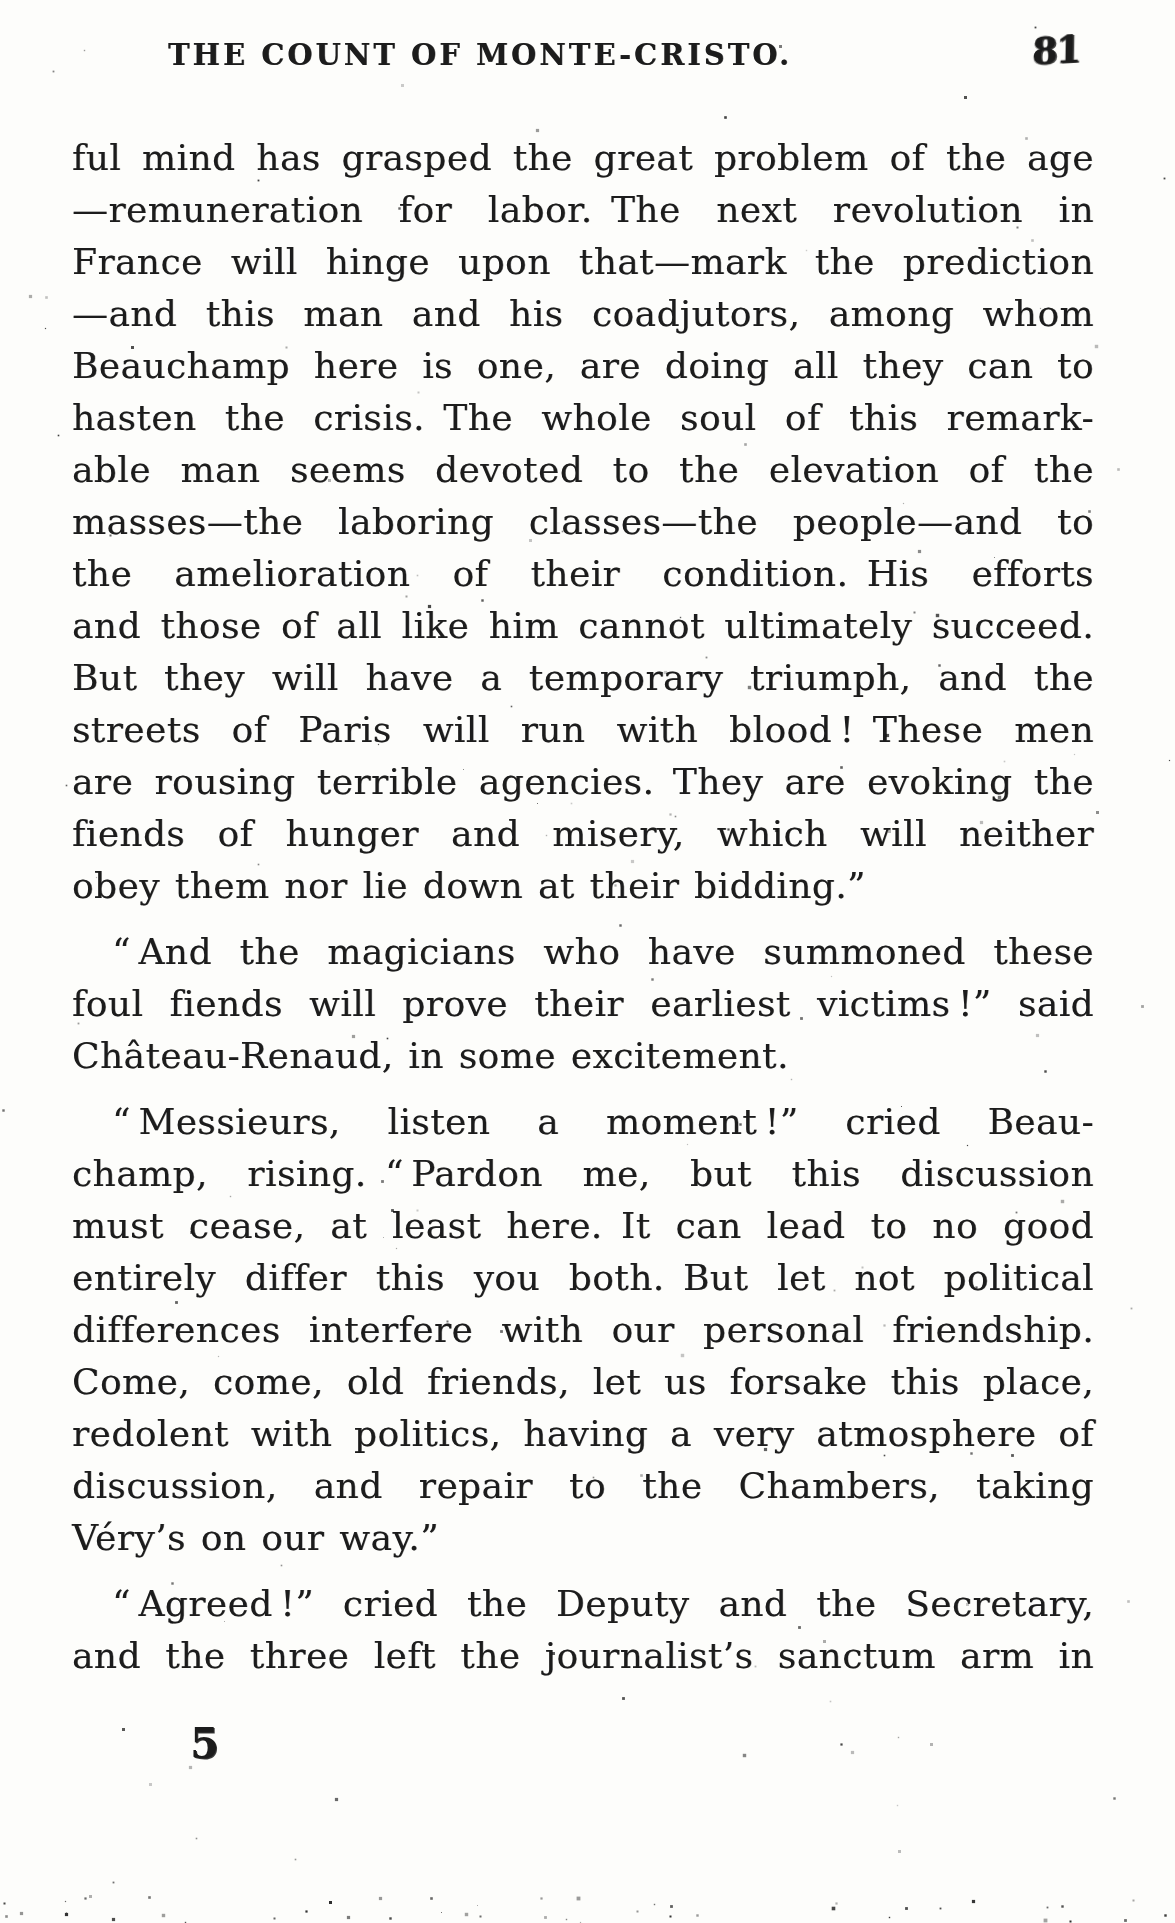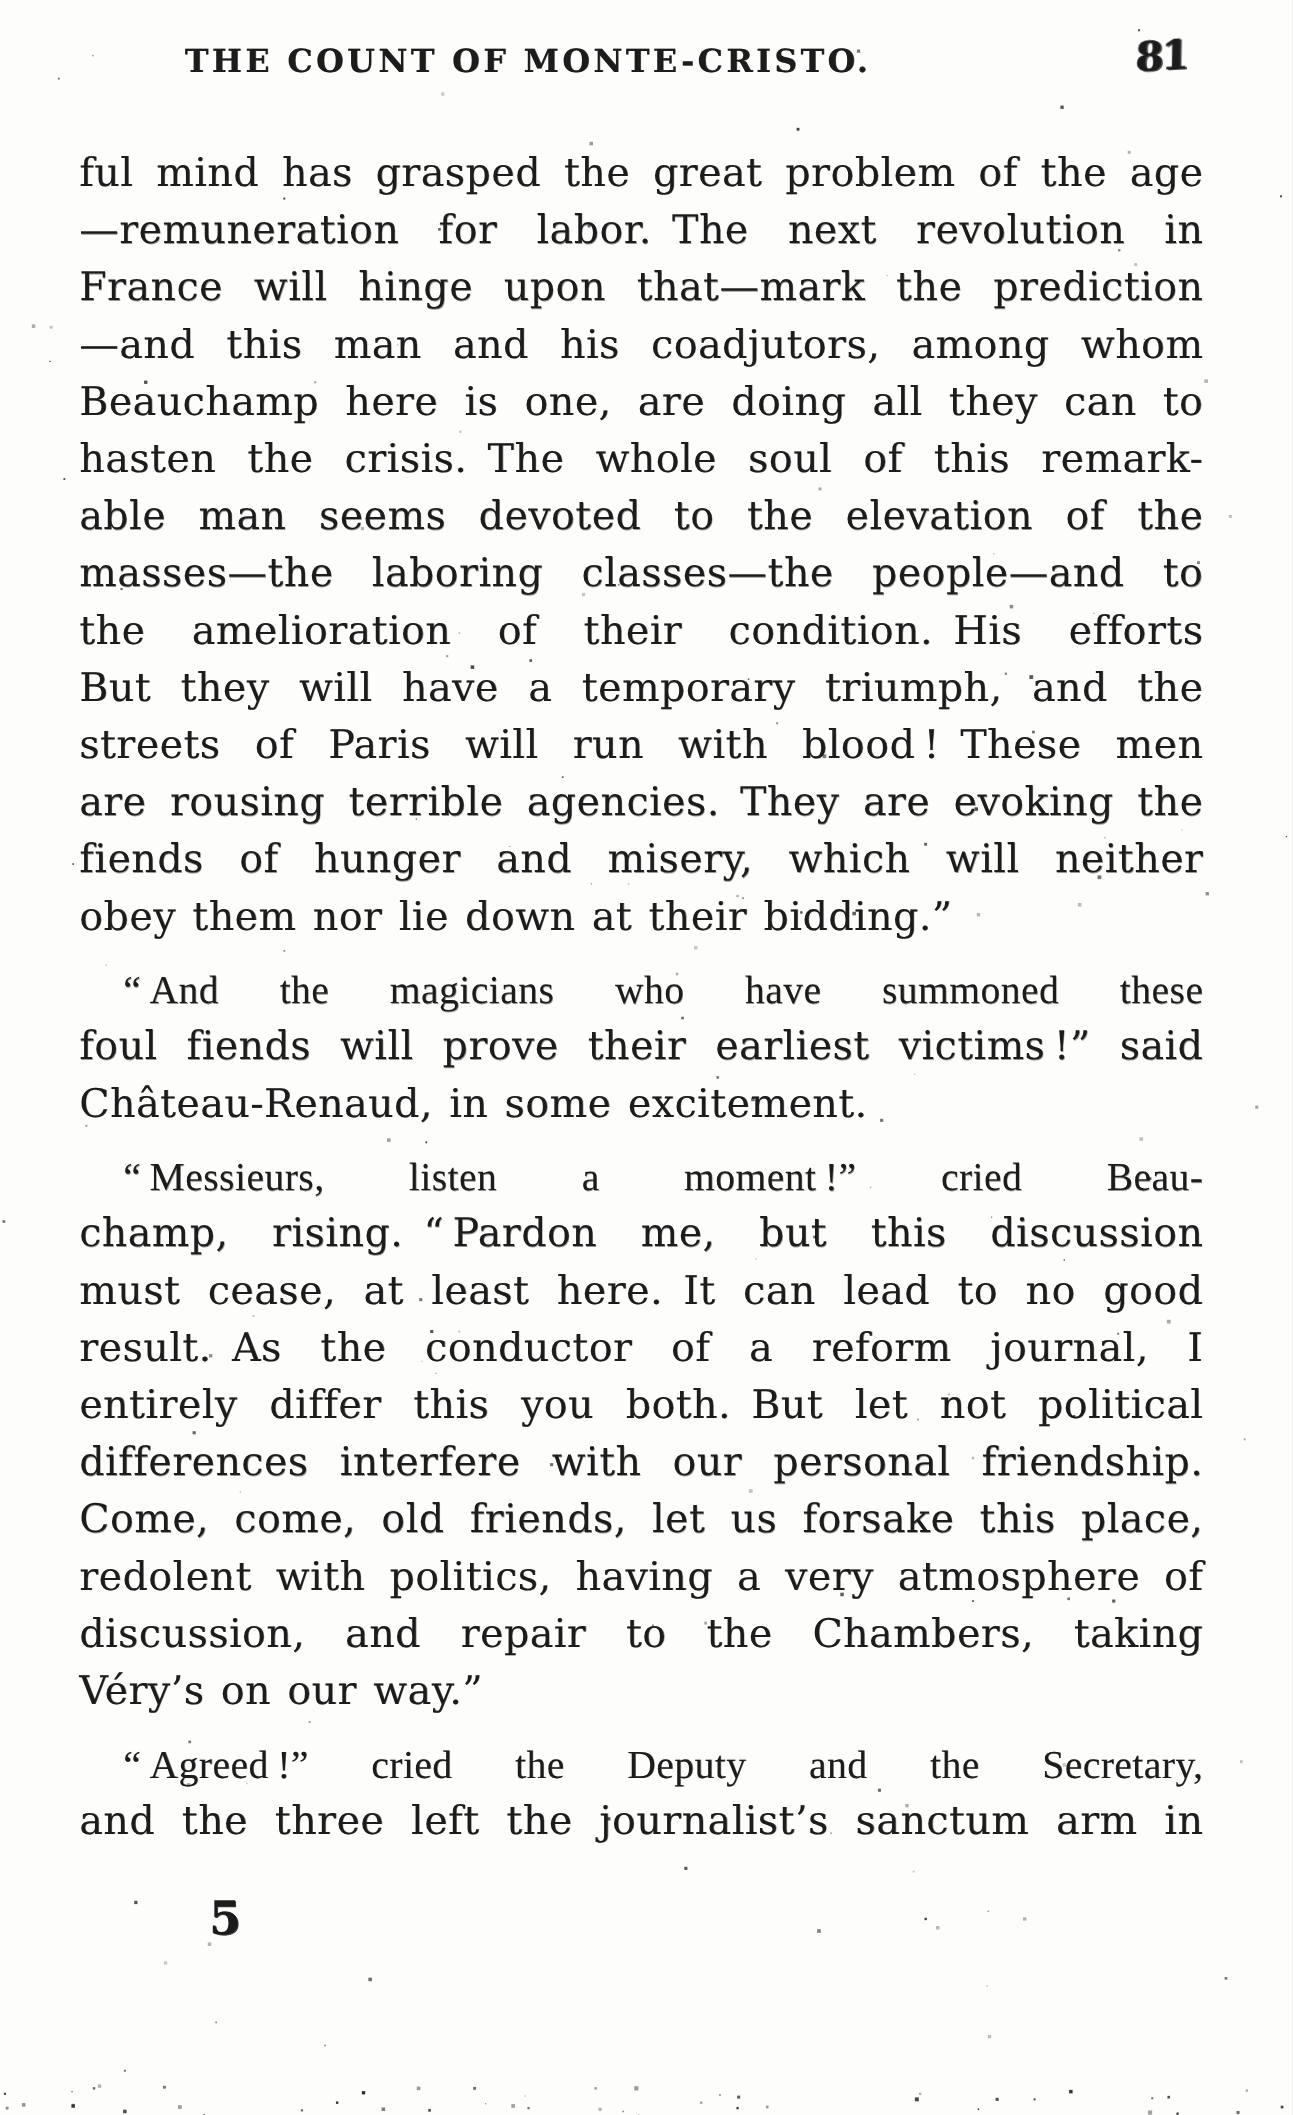--- a/index.html
+++ b/index.html
@@ -65,21 +65,21 @@
     white-space: nowrap;
     overflow: visible;
     text-align: justify;
     text-align-last: justify;
     text-shadow: 0.5px 0.4px 0 rgba(25,25,25,0.45);
   }
   .line.last {
     text-align: center;
     text-align-last: left;
   }
-  .line.indent { padding-left: 40px; font-family: Liberation Serif, serif; }
+  .line.indent { padding-left: 40px; }
   
   .signature-mark {
     position: absolute;
     left: 190px;
     top: 1718px;
     font-size: 42px;
     font-weight: bold;
     line-height: 52px;
     filter: blur(0.3px);
     text-shadow: 1px 0.8px 0 rgba(10,10,10,0.8);
@@ -106,36 +106,36 @@
       <div class="para">
         <div class="line">ful mind has grasped the great problem of the age</div>
         <div class="line">—remuneration for labor. The next revolution in</div>
         <div class="line">France will hinge upon that—mark the prediction</div>
         <div class="line">—and this man and his coadjutors, among whom</div>
         <div class="line">Beauchamp here is one, are doing all they can to</div>
         <div class="line">hasten the crisis. The whole soul of this remark-</div>
         <div class="line">able man seems devoted to the elevation of the</div>
         <div class="line">masses—the laboring classes—the people—and to</div>
         <div class="line">the amelioration of their condition. His efforts</div>
+        <div class="line">and those of all like him cannot ultimately succeed.</div>
         <div class="line">But they will have a temporary triumph, and the</div>
         <div class="line">streets of Paris will run with blood ! These men</div>
         <div class="line">are rousing terrible agencies. They are evoking the</div>
         <div class="line">fiends of hunger and misery, which will neither</div>
         <div class="line last">obey them nor lie down at their bidding.”</div>
       </div>
       <div class="para">
         <div class="line indent">“ And the magicians who have summoned these</div>
         <div class="line">foul fiends will prove their earliest victims !” said</div>
         <div class="line last">Château-Renaud, in some excitement.</div>
       </div>
       <div class="para">
         <div class="line indent">“ Messieurs, listen a moment !” cried Beau-</div>
         <div class="line">champ, rising. “ Pardon me, but this discussion</div>
         <div class="line">must cease, at least here. It can lead to no good</div>
-        <div class="line">result. As the conductor of a reform journal, I</div>
         <div class="line">entirely differ this you both. But let not political</div>
         <div class="line">differences interfere with our personal friendship.</div>
         <div class="line">Come, come, old friends, let us forsake this place,</div>
         <div class="line">redolent with politics, having a very atmosphere of</div>
         <div class="line">discussion, and repair to the Chambers, taking</div>
         <div class="line last">Véry’s on our way.”</div>
       </div>
       <div class="para">
         <div class="line indent">“ Agreed !” cried the Deputy and the Secretary,</div>
         <div class="line">and the three left the journalist’s sanctum arm in</div>

